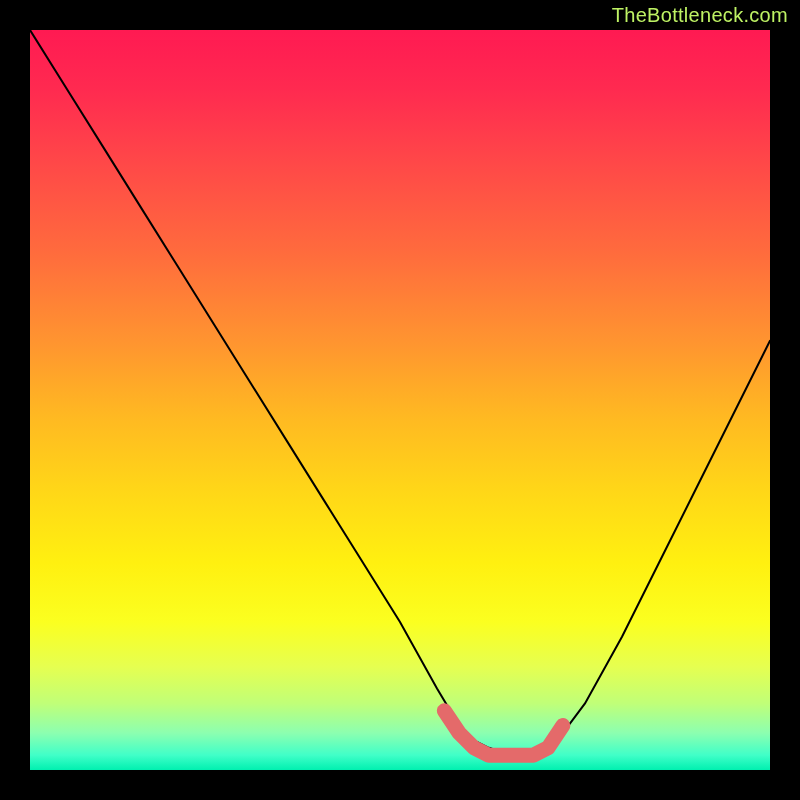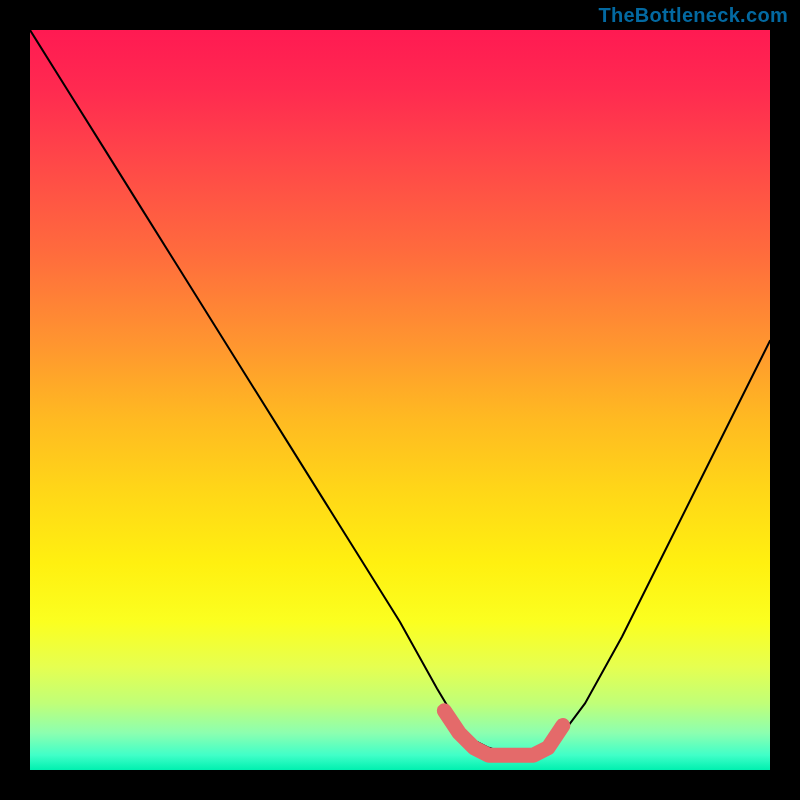--- a/index.html
+++ b/index.html
@@ -8,23 +8,23 @@
     height: 800px;
     background: #000;
     position: relative;
     overflow: hidden;
     font-family: Arial, sans-serif;
   }
   .watermark {
     position: absolute;
     top: 4px;
     right: 12px;
-    color: #0369a1;
+    color: #bef264;
     font-size: 20px;
-    font-weight: 700;
+    font-weight: 400;
     z-index: 10;
     letter-spacing: 0.3px;
   }
   .plot-area {
     position: absolute;
     left: 30px;
     top: 30px;
     width: 740px;
     height: 740px;
     overflow: hidden;

